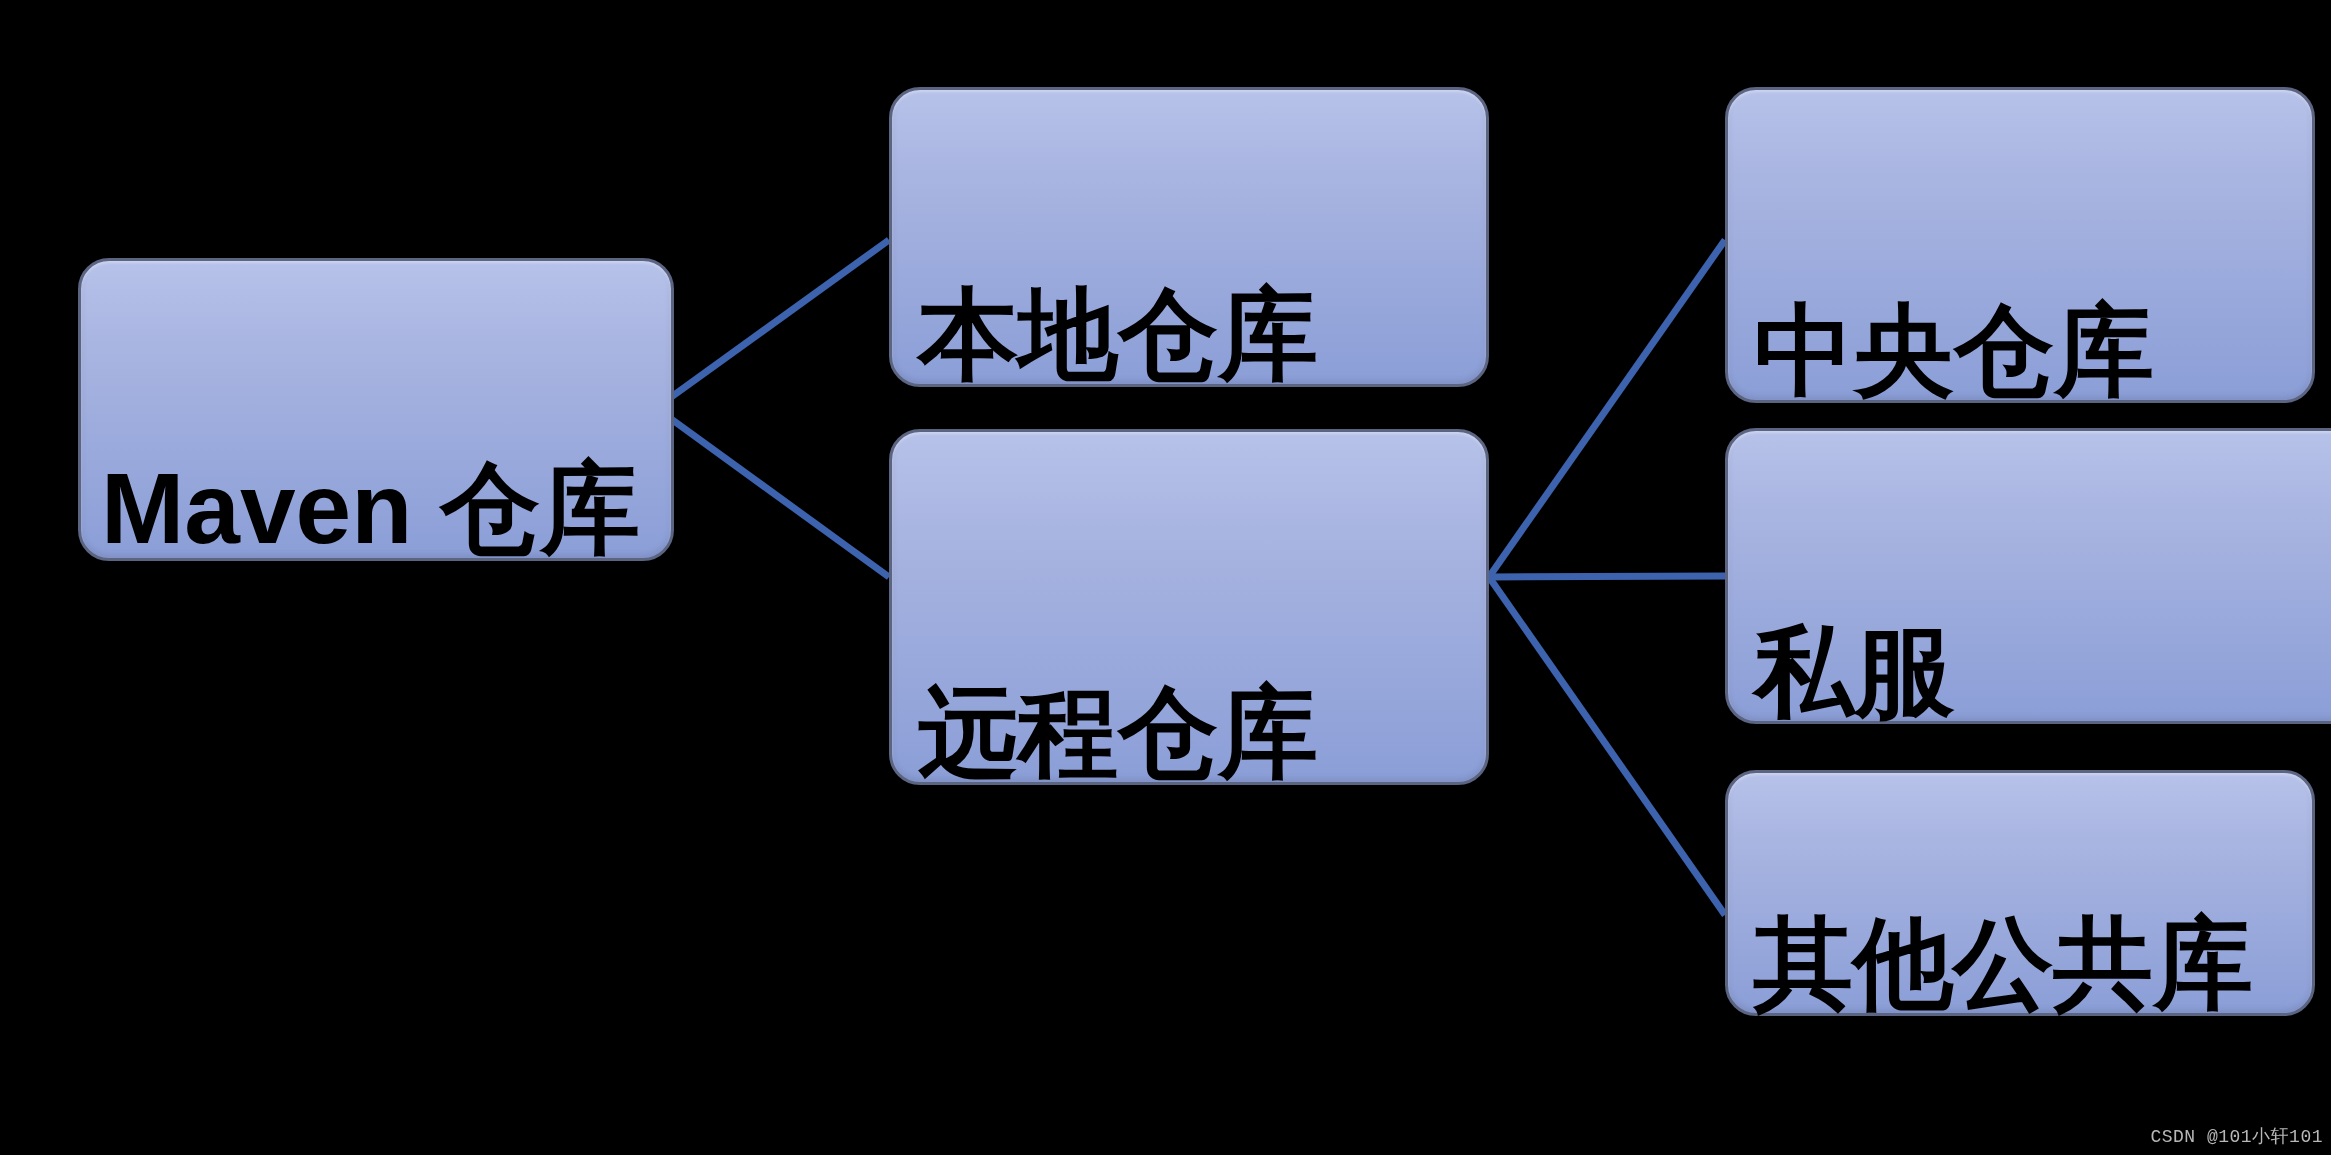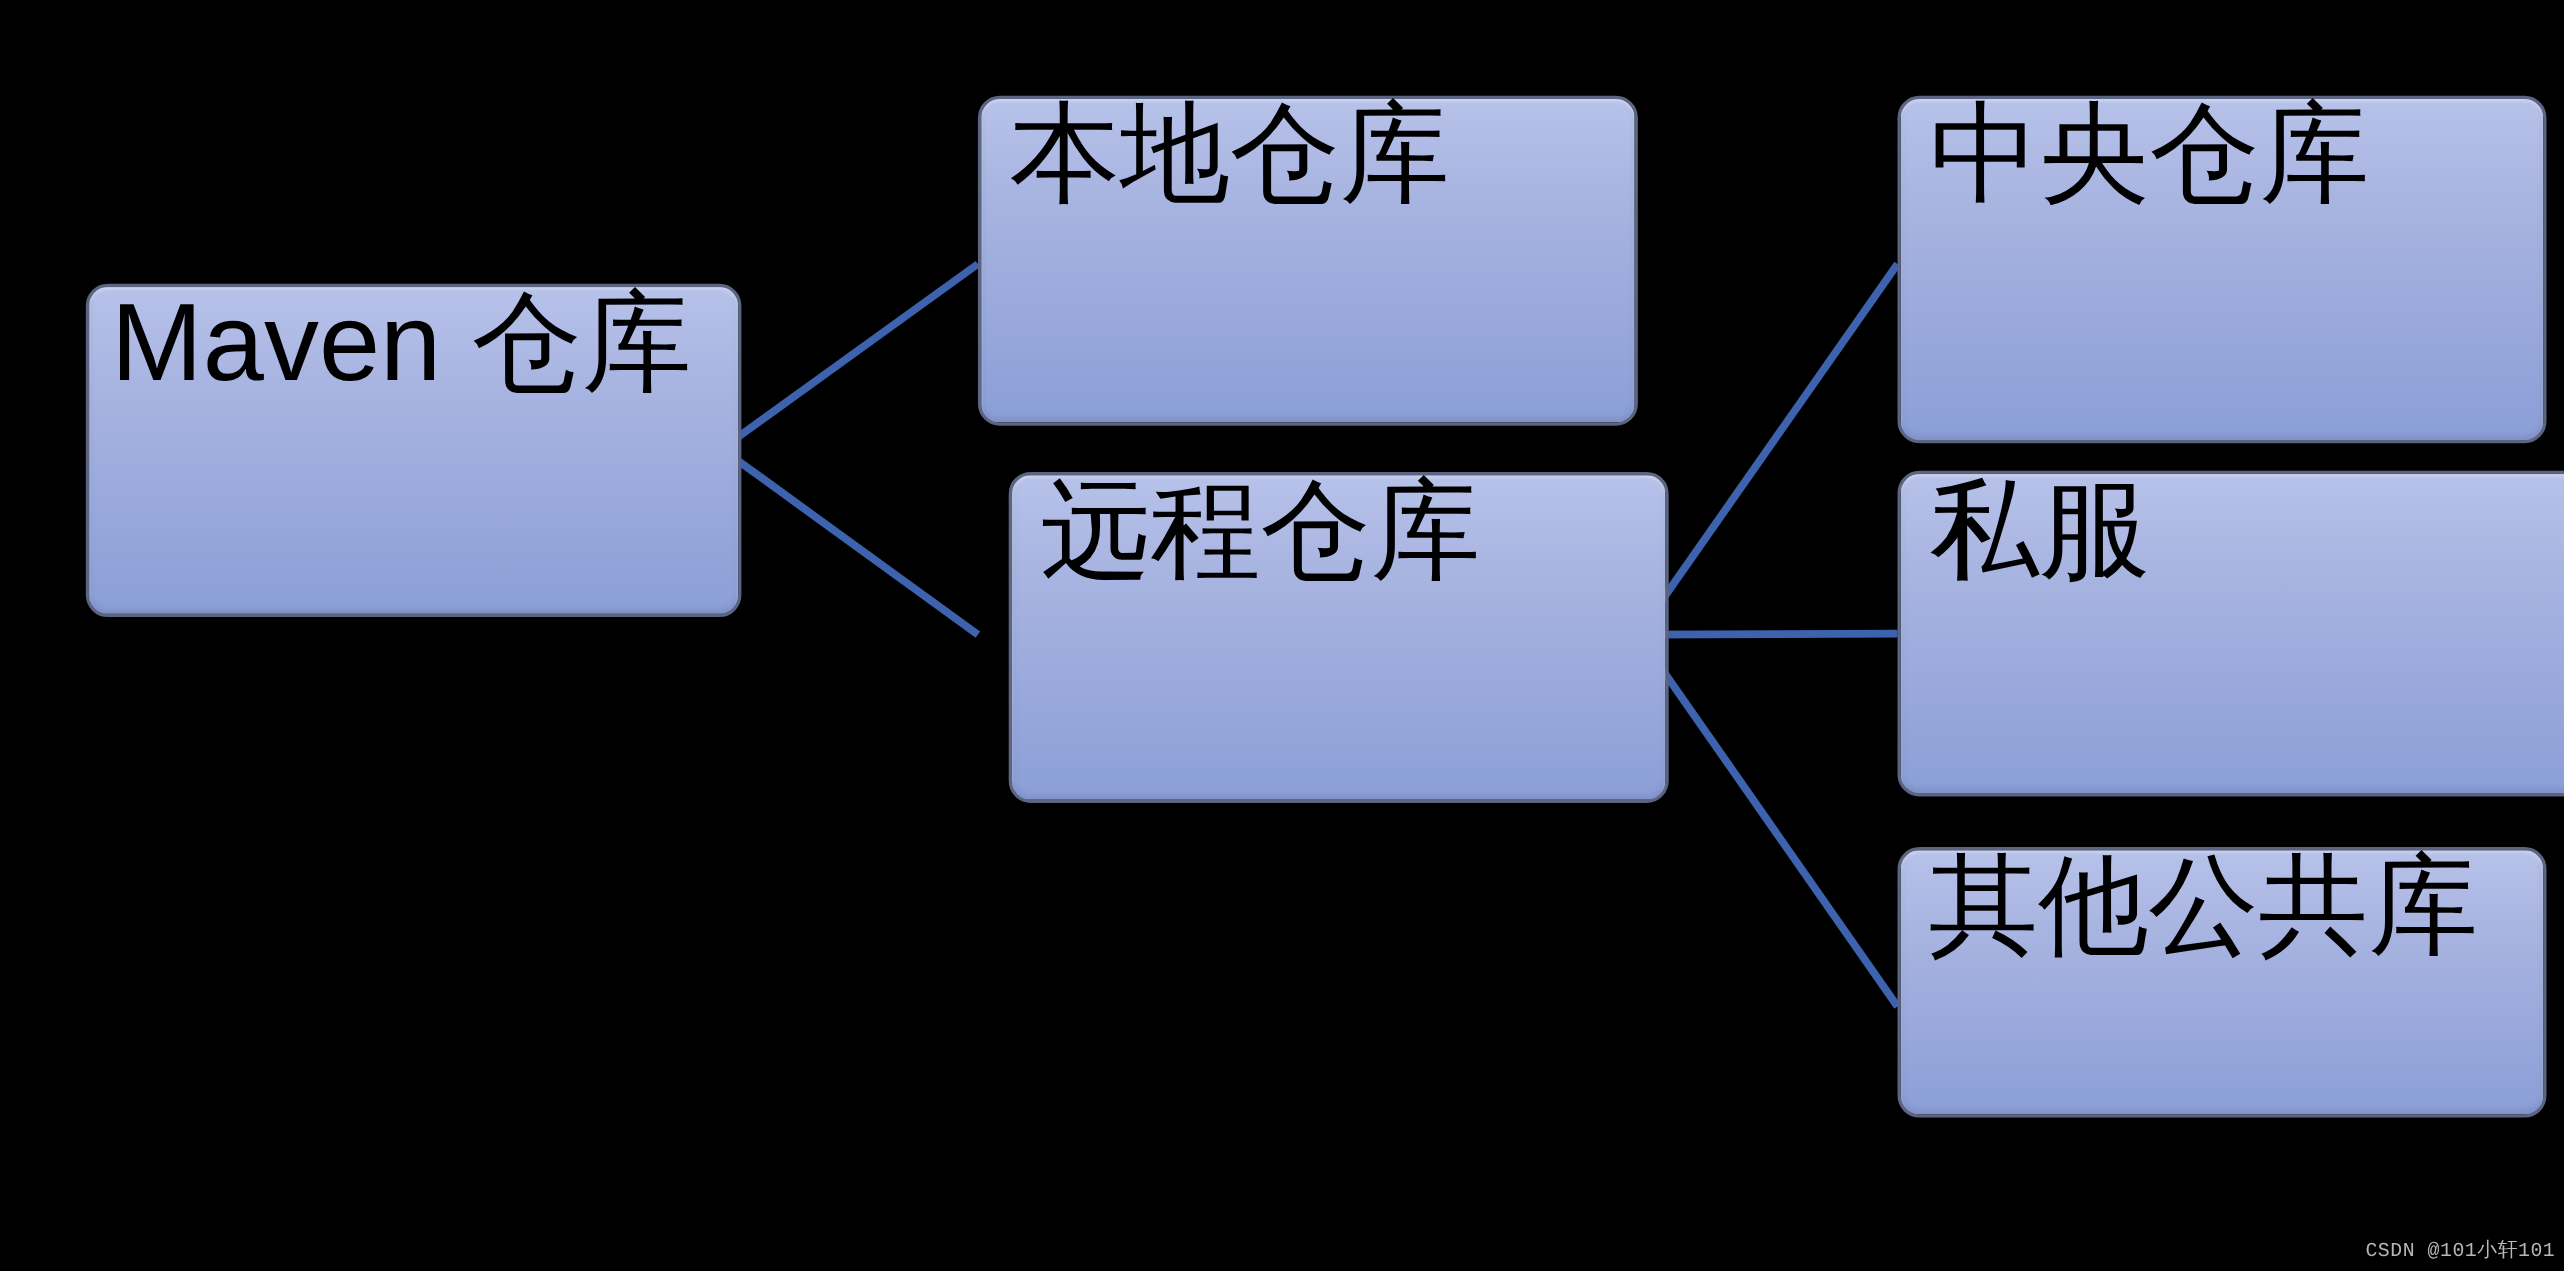--- a/index.html
+++ b/index.html
@@ -33,39 +33,40 @@
   }
   .edges line {
     stroke: var(--connector);
     stroke-width: 7;
     fill: none;
   }
 
   .node {
     position: absolute;
     display: flex;
-    align-items: flex-start;
+    align-items: flex-end;
     padding-left: 26px;
-    border-radius: 20px;
+    border-radius: 31px;
     border: 3px solid var(--node-border);
     background: linear-gradient(180deg,
       var(--fill-top) 0%,
       var(--fill-mid) 28%,
       var(--fill-bottom) 100%);
     box-shadow: inset 0 2px 3px rgba(255,255,255,0.35),
                 inset 0 -3px 6px rgba(0,0,0,0.10);
     color: var(--node-text);
     font-size: 100px;
     line-height: 1;
     white-space: nowrap;
+    font-weight: bold;
   }
 
   .n-maven   { left:  60px; top: 258px; width: 596px; height: 303px; padding-left: 20px; margin-left: 18px; }
   .n-local   { left: 889px; top:  87px; width: 600px; height: 300px; }
-  .n-remote  { left: 889px; top: 429px; width: 600px; height: 301px; margin-left: 28px; }
+  .n-remote  { left: 889px; top: 429px; width: 600px; height: 356px; }
   .n-central { left: 1725px; top:  87px; width: 590px; height: 316px; }
   .n-private { left: 1725px; top: 428px; width: 652px; height: 296px; }
   .n-other   { left: 1725px; top: 770px; width: 590px; height: 246px; padding-left: 25px; }
 
   .watermark {
     position: absolute;
     right: 8px;
     bottom: 7px;
     font-size: 18px;
     color: var(--watermark);

